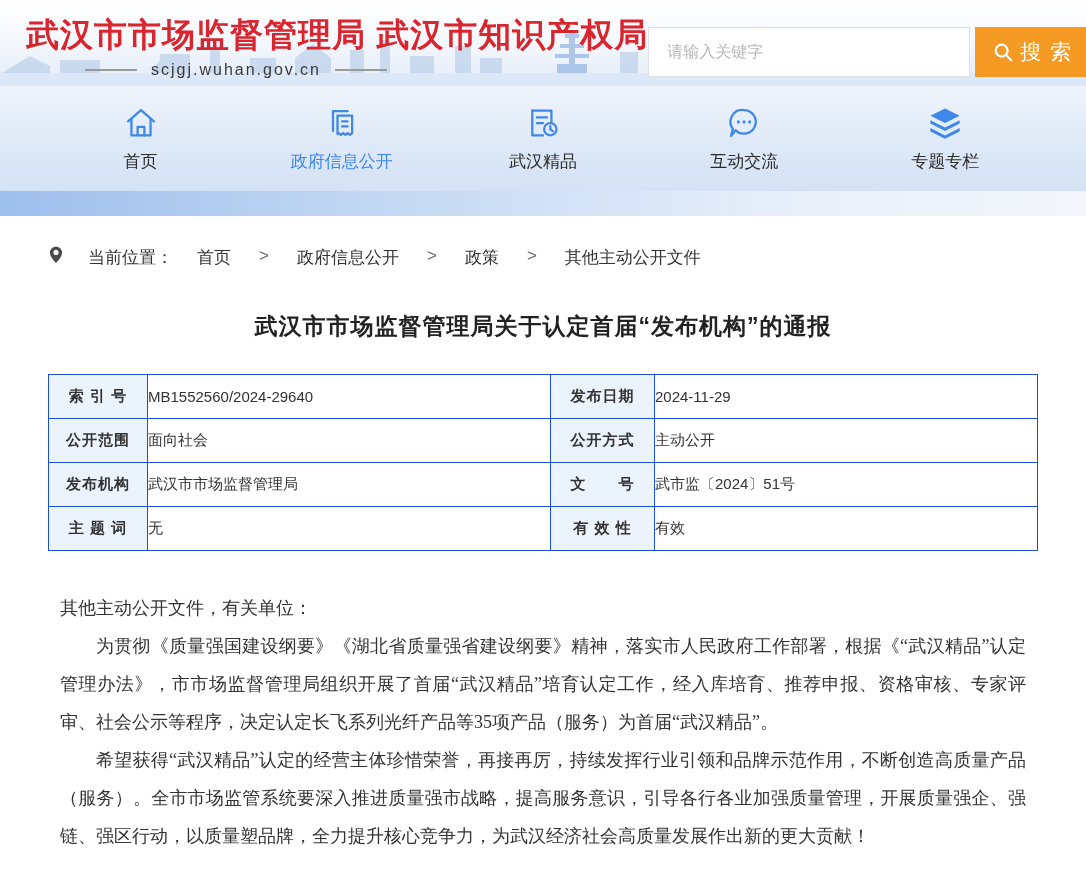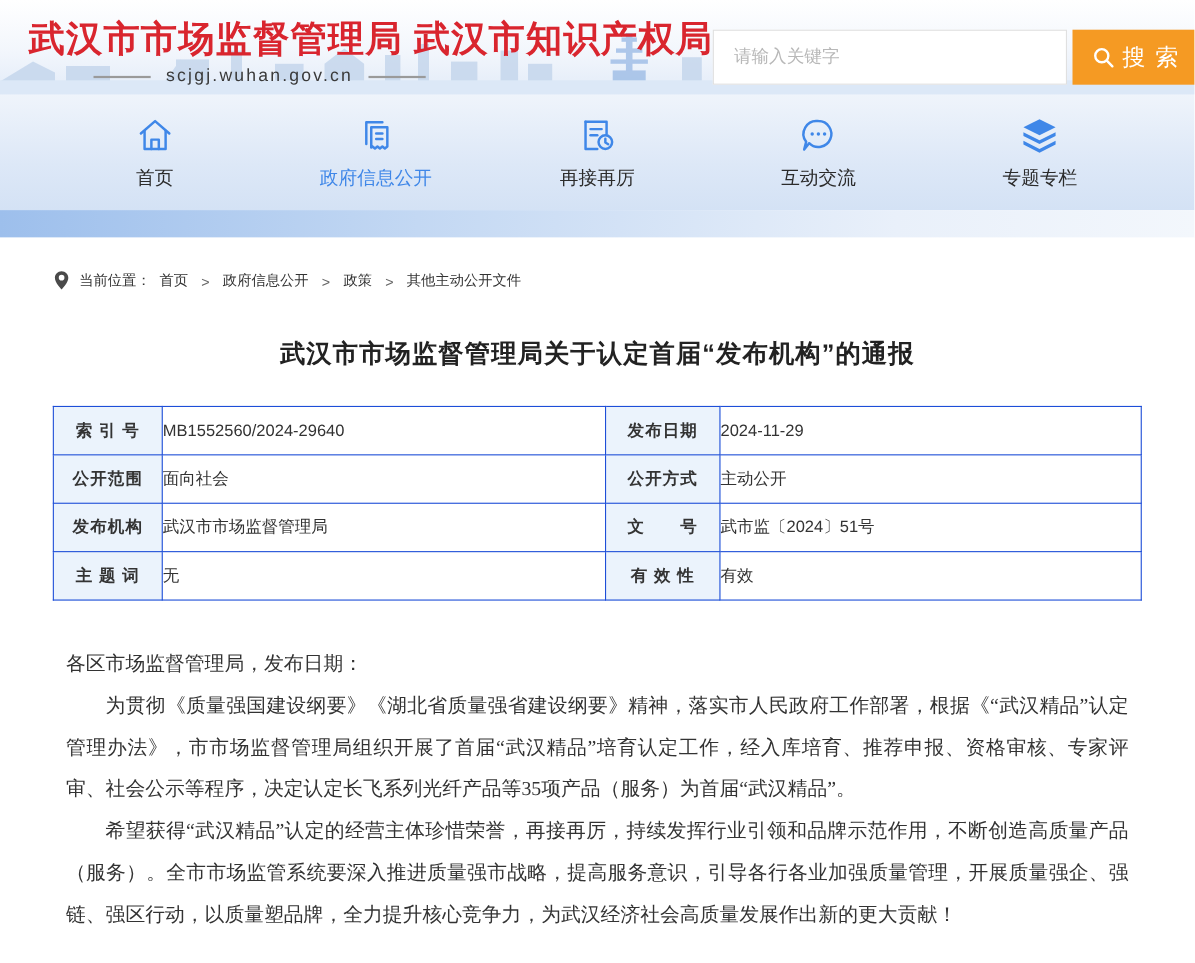--- a/index.html
+++ b/index.html
@@ -58,22 +58,22 @@
 
   .nav-strip {
     height: 25px;
     background: linear-gradient(90deg, #9dbfec 0%, #c3d8f3 35%, #e9f0fa 75%, #f3f7fc 100%);
   }
 
   
   .content { background: #fff; padding: 0 48px; }
 
   .breadcrumb {
-    display: flex; align-items: flex-end; gap: 8px;
-    padding: 30px 0 0 0; font-size: 13px; color: #333;
+    display: flex; align-items: flex-start; gap: 24px;
+    padding: 30px 0 0 0; font-size: 17px; color: #333;
   }
   .breadcrumb .crumb { color: #333; text-decoration: none; cursor: pointer; }
   .breadcrumb .sep { color: #666; margin: 0 4px; }
   .breadcrumb-prefix { color: #333; }
 
   .article-title {
     text-align: center; font-size: 23px; font-weight: bold; color: #222;
     margin-top: 42px; letter-spacing: 1px;
   }
 
@@ -191,21 +191,21 @@
     <span class="nav-icon">
       <svg width="36" height="36" viewBox="0 0 32 32" class="icon-blue">
         <path d="M6.5 5 H23.5 V15"></path>
         <path d="M6.5 5 V27 H16"></path>
         <line x1="10.5" y1="11" x2="19.5" y2="11"></line>
         <line x1="10.5" y1="16" x2="16" y2="16"></line>
         <circle cx="22.5" cy="21.5" r="5.5"></circle>
         <path d="M22.5 18.8 V21.8 L24.8 23.2"></path>
       </svg>
     </span>
-    <span class="nav-label">再接再厉</span>
+    <span class="nav-label">武汉精品</span>
   </div>
 
   <div class="nav-item">
     <span class="nav-icon">
       <svg width="36" height="36" viewBox="0 0 32 32" class="icon-blue">
         <path d="M16 4.5 a10.5 10.5 0 1 1 -7.5 17.9 L4.5 27.5 l1.6 -6.3 A10.5 10.5 0 0 1 16 4.5 Z"></path>
         <circle cx="11" cy="15" r="1.4" class="icon-blue-fill" stroke="none"></circle>
         <circle cx="16" cy="15" r="1.4" class="icon-blue-fill" stroke="none"></circle>
         <circle cx="21" cy="15" r="1.4" class="icon-blue-fill" stroke="none"></circle>
       </svg>
@@ -268,18 +268,18 @@
       <tr>
         <td class="label">主 题 词</td>
         <td class="value l">无</td>
         <td class="label r">有 效 性</td>
         <td class="value">有效</td>
       </tr>
     </tbody>
   </table>
 
   <div class="article-body">
-    <p>各区市场监督管理局，发布日期：</p>
+    <p>其他主动公开文件，有关单位：</p>
     <p class="indent">为贯彻《质量强国建设纲要》《湖北省质量强省建设纲要》精神，落实市人民政府工作部署，根据《“武汉精品”认定管理办法》，市市场监督管理局组织开展了首届“武汉精品”培育认定工作，经入库培育、推荐申报、资格审核、专家评审、社会公示等程序，决定认定长飞系列光纤产品等35项产品（服务）为首届“武汉精品”。</p>
     <p class="indent">希望获得“武汉精品”认定的经营主体珍惜荣誉，再接再厉，持续发挥行业引领和品牌示范作用，不断创造高质量产品（服务）。全市市场监管系统要深入推进质量强市战略，提高服务意识，引导各行各业加强质量管理，开展质量强企、强链、强区行动，以质量塑品牌，全力提升核心竞争力，为武汉经济社会高质量发展作出新的更大贡献！</p>
   </div>
 
 </main>
 
 </body></html>

